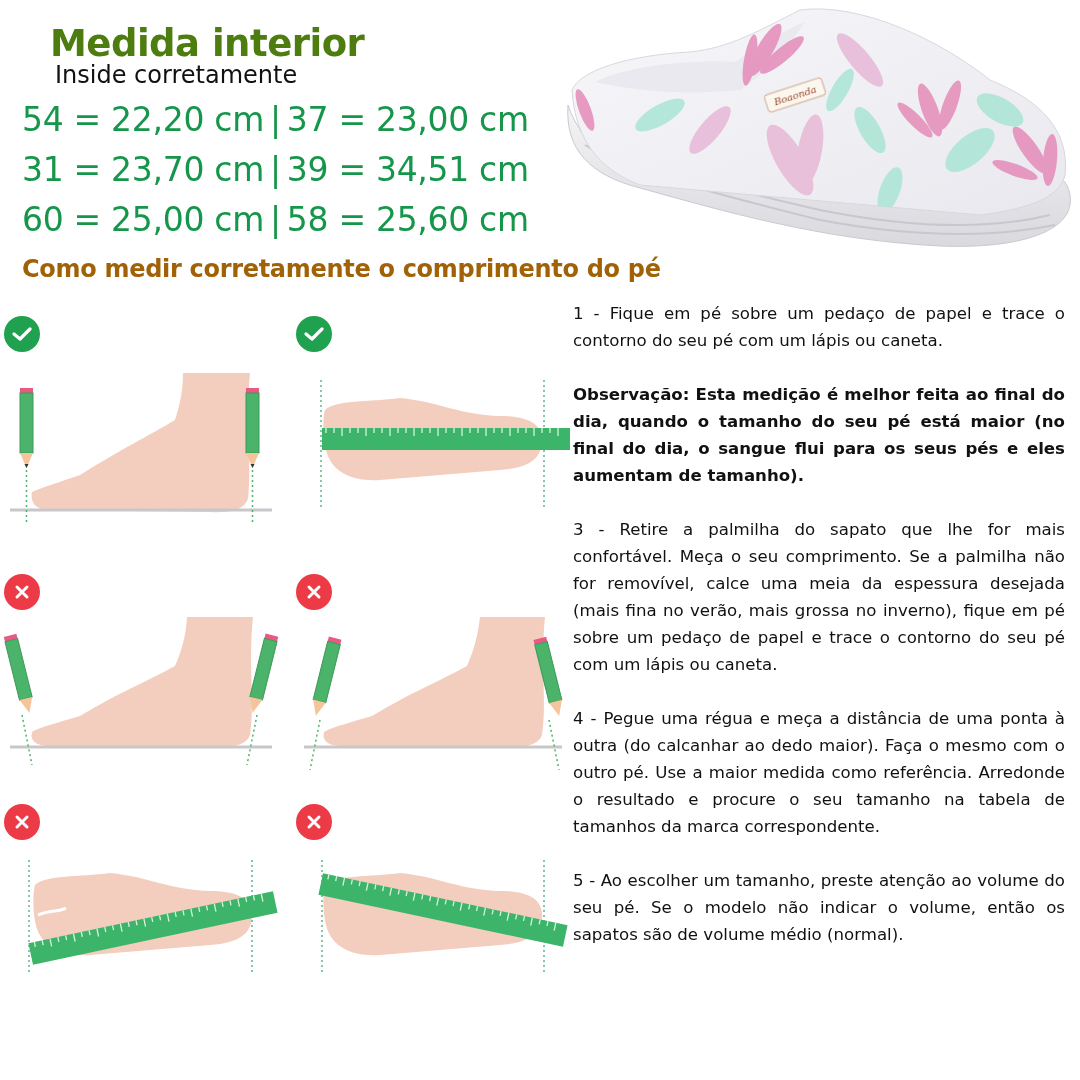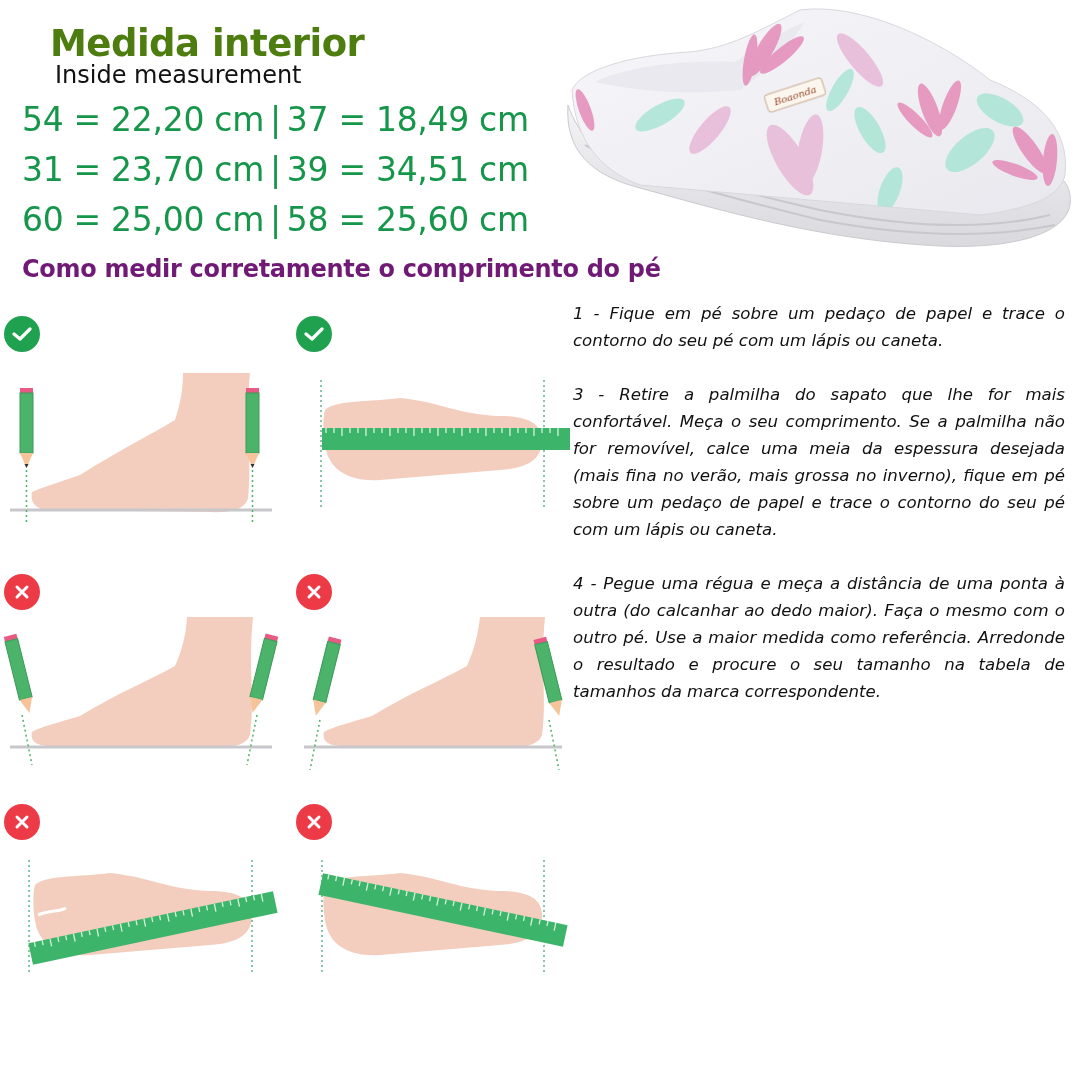--- a/index.html
+++ b/index.html
@@ -16,49 +16,49 @@
     font-family: "DejaVu Sans", sans-serif; font-size: 24px; color: #111; line-height: 30px;
   }
   .size-row {
     position: absolute; left: 22px; font-family: "DejaVu Sans", sans-serif;
     font-size: 33px; color: #16964a; letter-spacing: -0.3px; line-height: 40px; white-space: nowrap;
   }
   .size-row .sep { padding: 0 6px; }
   .how-title {
     position: absolute; left: 22px; top: 255px;
     font-family: "DejaVu Sans", sans-serif; font-weight: bold;
-    font-size: 24px; color: #701a75; letter-spacing: -0.3px; white-space: nowrap;
+    font-size: 24px; color: #a16207; letter-spacing: -0.3px; white-space: nowrap;
   }
 
   .shoe { position: absolute; left: 560px; top: 0; width: 520px; height: 260px; }
 
   .steps {
     position: absolute; left: 573px; top: 300px; width: 492px;
     font-family: "DejaVu Sans", sans-serif; font-size: 16.6px; line-height: 27px;
-    color: #111; text-align: justify; font-style: italic;
+    color: #111; text-align: justify;
   }
   .steps p { margin-bottom: 27px; }
   .steps .note { font-weight: bold; display: block; }
 
   .panel { position: absolute; }
   .badge {
     position: absolute; width: 36px; height: 36px; border-radius: 50%;
     display: flex; align-items: center; justify-content: center;
   }
   .badge.ok { background: #1fa14f; }
   .badge.bad { background: #ec3b47; }
 </style>
 </head>
 <body>
 
 <div class="title">Medida interior</div>
-<div class="subtitle">Inside measurement</div>
+<div class="subtitle">Inside corretamente</div>
 
 <div class="size-row" style="top:100px">
-  <span>54 = 22,20 cm</span><span class="sep">|</span><span>37 = 18,49 cm</span>
+  <span>54 = 22,20 cm</span><span class="sep">|</span><span>37 = 23,00 cm</span>
 </div>
 <div class="size-row" style="top:150px">
   <span>31 = 23,70 cm</span><span class="sep">|</span><span>39 = 34,51 cm</span>
 </div>
 <div class="size-row" style="top:200px">
   <span>60 = 25,00 cm</span><span class="sep">|</span><span>58 = 25,60 cm</span>
 </div>
 
 <div class="how-title">Como medir corretamente o comprimento do pé</div>
 
@@ -245,16 +245,17 @@
     <line x1="254" y1="60" x2="254" y2="175" stroke="#5fb58a" stroke-width="1.5" stroke-dasharray="2,3"></line>
     <g transform="rotate(12 153 110)">
       <rect x="28" y="99" width="250" height="22" fill="#3cb46a"></rect>
       <path d="M34 99 v5 M42 99 v5 M50 99 v8 M58 99 v5 M66 99 v5 M74 99 v8 M82 99 v5 M90 99 v5 M98 99 v8 M106 99 v5 M114 99 v5 M122 99 v8 M130 99 v5 M138 99 v5 M146 99 v8 M154 99 v5 M162 99 v5 M170 99 v8 M178 99 v5 M186 99 v5 M194 99 v8 M202 99 v5 M210 99 v5 M218 99 v8 M226 99 v5 M234 99 v5 M242 99 v8 M250 99 v5 M258 99 v5 M266 99 v8" stroke="#d8f2e0" stroke-width="1.3"></path>
     </g>
   </svg>
 </div>
 
 <div class="steps">
   <p><span>1 - Fique em pé sobre um pedaço de papel e trace o contorno do seu pé com um lápis ou caneta.</span></p>
-  <p></p>
+  <p><span class="note">Observação: Esta medição é melhor feita ao final do dia, quando o tamanho do seu pé está maior (no final do dia, o sangue flui para os seus pés e eles aumentam de tamanho).</span></p>
   <p><span>3 - Retire a palmilha do sapato que lhe for mais confortável. Meça o seu comprimento. Se a palmilha não for removível, calce uma meia da espessura desejada (mais fina no verão, mais grossa no inverno), fique em pé sobre um pedaço de papel e trace o contorno do seu pé com um lápis ou caneta.</span></p>
   <p><span>4 - Pegue uma régua e meça a distância de uma ponta à outra (do calcanhar ao dedo maior). Faça o mesmo com o outro pé. Use a maior medida como referência. Arredonde o resultado e procure o seu tamanho na tabela de tamanhos da marca correspondente.</span></p>
+  <p><span>5 - Ao escolher um tamanho, preste atenção ao volume do seu pé. Se o modelo não indicar o volume, então os sapatos são de volume médio (normal).</span></p>
 </div>
 
 </body></html>

